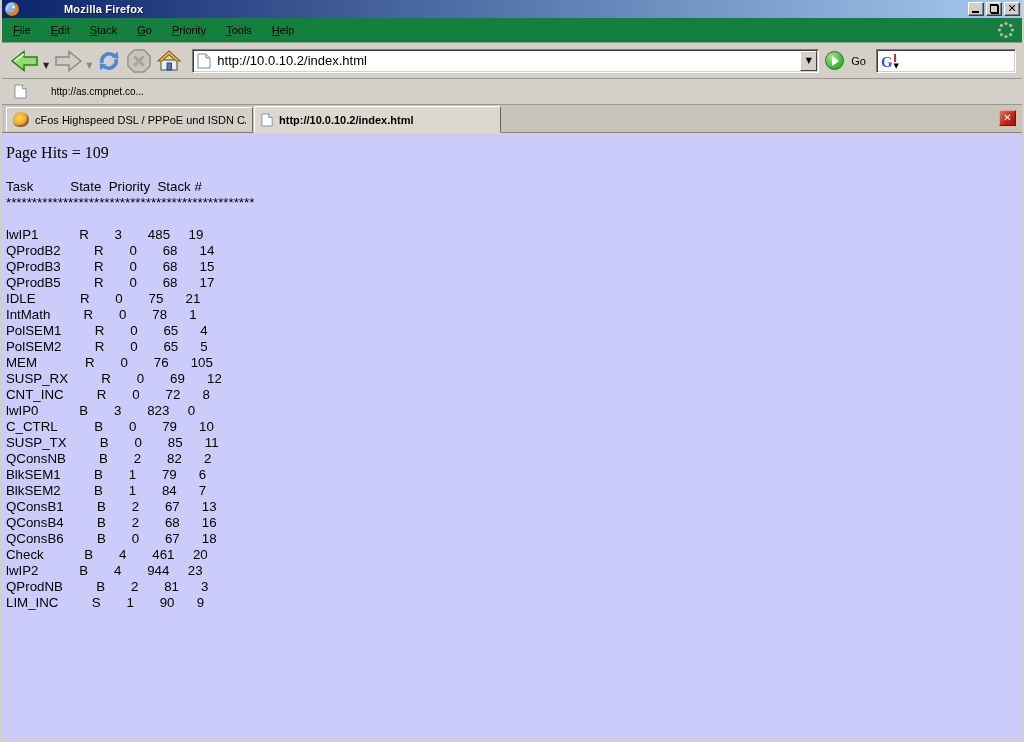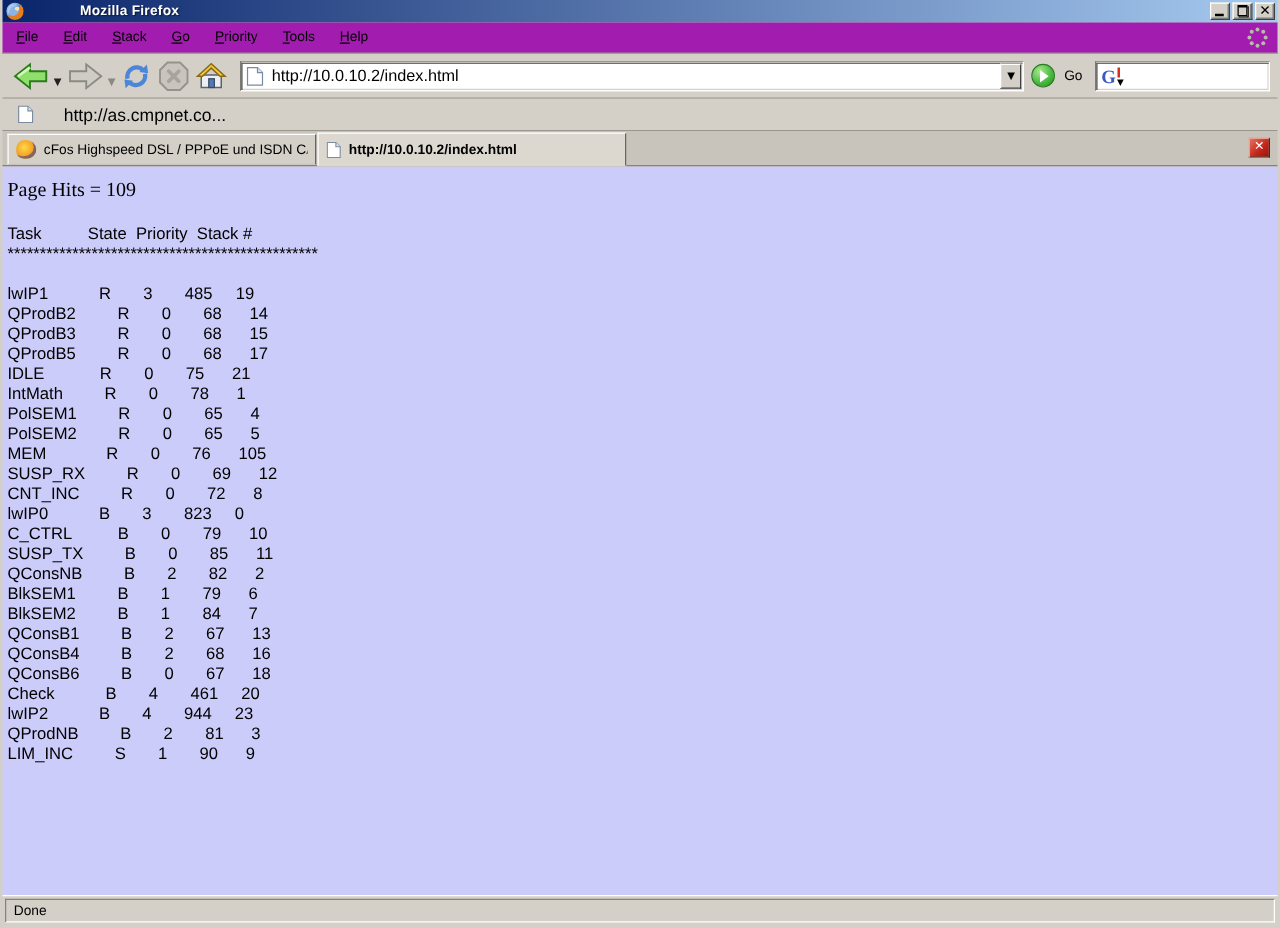--- a/index.html
+++ b/index.html
@@ -25,21 +25,21 @@
   .glyph-min { position:absolute; left:3px; bottom:2px; width:7px; height:2px; background:#000; }
   .glyph-restore { position:relative; width:9px; height:8px; }
   .glyph-restore::before { content:""; position:absolute; right:0; top:0; width:6px; height:6px;
                            border:1px solid #000; border-top-width:2px; background:#d4d0c8; }
   .glyph-restore::after { content:""; position:absolute; left:0; bottom:0; width:6px; height:6px;
                           border:1px solid #000; border-top-width:2px; background:#d4d0c8; }
   .glyph-close { font-size:11px; font-weight:bold; color:#000; line-height:10px; font-family:"DejaVu Sans",sans-serif; }
 
   
   .menubar { height:25px; flex:0 0 25px; display:flex; align-items:center; padding:0 4px;
-             border-bottom:1px solid #9a968e; background:#a21caf; }
+             border-bottom:1px solid #9a968e; background:#15803d; }
   .menu-item { font-size:11px; color:#000; padding:3px 7px; margin-right:6px; cursor:default; }
   .menu-item::first-letter { text-decoration:underline; }
   .menubar-spacer { flex:1; }
   .throbber { width:20px; height:20px; margin-right:2px; }
 
   
   .toolbar { height:36px; flex:0 0 36px; display:flex; align-items:center; padding:0 6px;
              border-bottom:1px solid #9a968e; background:#d4d0c8; }
   .tbtn { display:flex; align-items:center; justify-content:center; height:30px; padding:0 2px; }
   .drop-arrow { font-size:8px; color:#222; margin:10px 2px 0 1px; font-family:"DejaVu Sans",sans-serif; }
@@ -66,21 +66,21 @@
                display:flex; align-items:center; padding-left:4px; }
   .g-logo { position:relative; width:18px; height:16px; }
   .g-letter { font-family:"Liberation Serif",serif; font-weight:bold; font-size:15px; line-height:16px; color:#3a58c8; }
   .g-red { position:absolute; right:3px; top:1px; width:2px; height:8px; background:#d83020; }
   .g-drop { position:absolute; right:0; bottom:-1px; font-size:7px; color:#000; font-family:"DejaVu Sans",sans-serif; }
 
   
   .bookmarksbar { height:26px; flex:0 0 26px; display:flex; align-items:center; padding:0 6px;
                   border-bottom:1px solid #9a968e; background:#d4d0c8; }
   .bookmark { display:flex; align-items:center; gap:7px; padding:2px 6px; }
-  .bookmark-label { font-size:14px; color:#000;padding-left:17px; }
+  .bookmark-label { font-size:10px; color:#000;padding-left:17px; }
 
   
   .tabbar { height:28px; flex:0 0 28px; background:#c8c4bc; display:flex; align-items:flex-end;
             padding:2px 4px 0 4px; border-bottom:1px solid #87837b; position:relative; }
   .tab { width:247px; height:25px; display:flex; align-items:center; gap:6px; padding:0 6px;
          background:#d4d0c8; border:1px solid; border-color:#fff #6a665e #c8c4bc #fff;
          font-size:11px; white-space:nowrap; overflow:hidden; margin-right:1px; }
   .tab.active { background:#dcd8d0; height:27px; margin-bottom:-1px; border-bottom-color:#dcd8d0; font-weight:bold; }
   .tab-label { overflow:hidden; white-space:nowrap; }
   .tab-close { position:absolute; right:6px; top:5px; width:17px; height:16px;
@@ -261,19 +261,14 @@
 BlkSEM2         B       1       84      7
 QConsB1         B       2       67      13
 QConsB4         B       2       68      16
 QConsB6         B       0       67      18
 Check           B       4       461     20
 lwIP2           B       4       944     23
 QProdNB         B       2       81      3
 LIM_INC         S       1       90      9</pre>
   </div>
 
-  <div class="statusbar">
-    <div class="status-panel">
-      <span class="status-text">Done</span>
-    </div>
-  </div>
 
 </div>
 
 </body></html>

